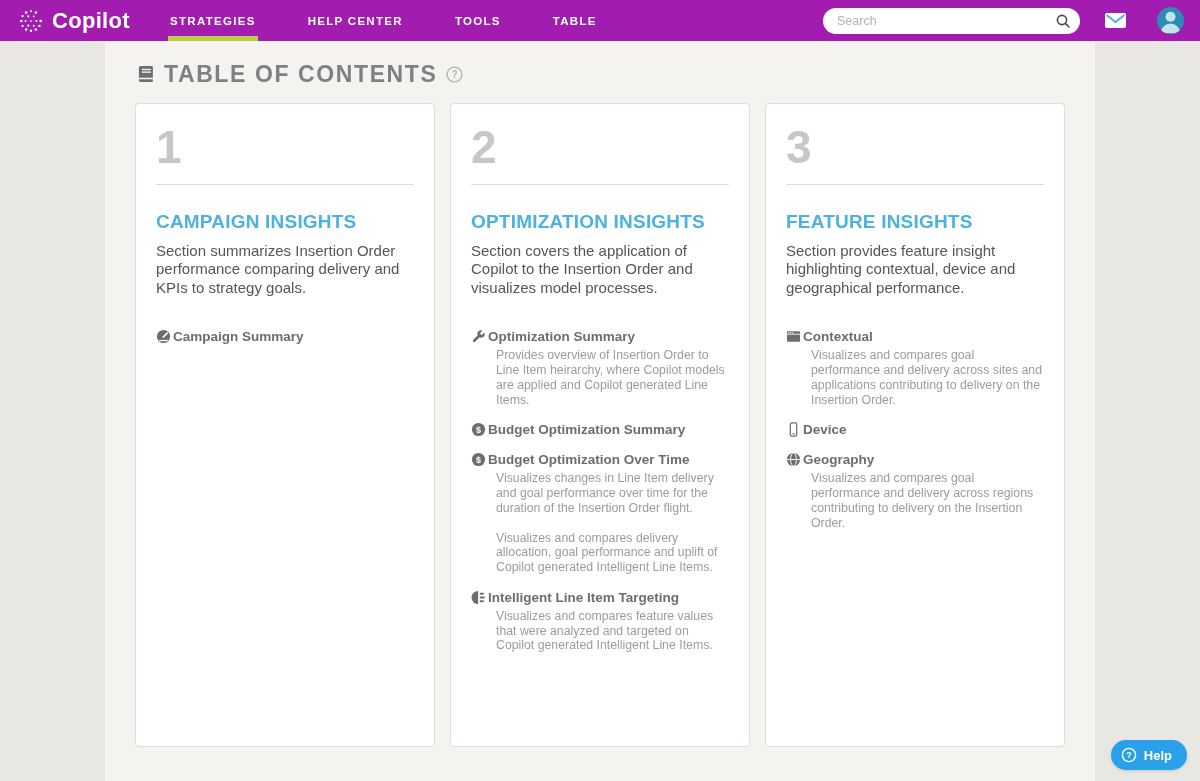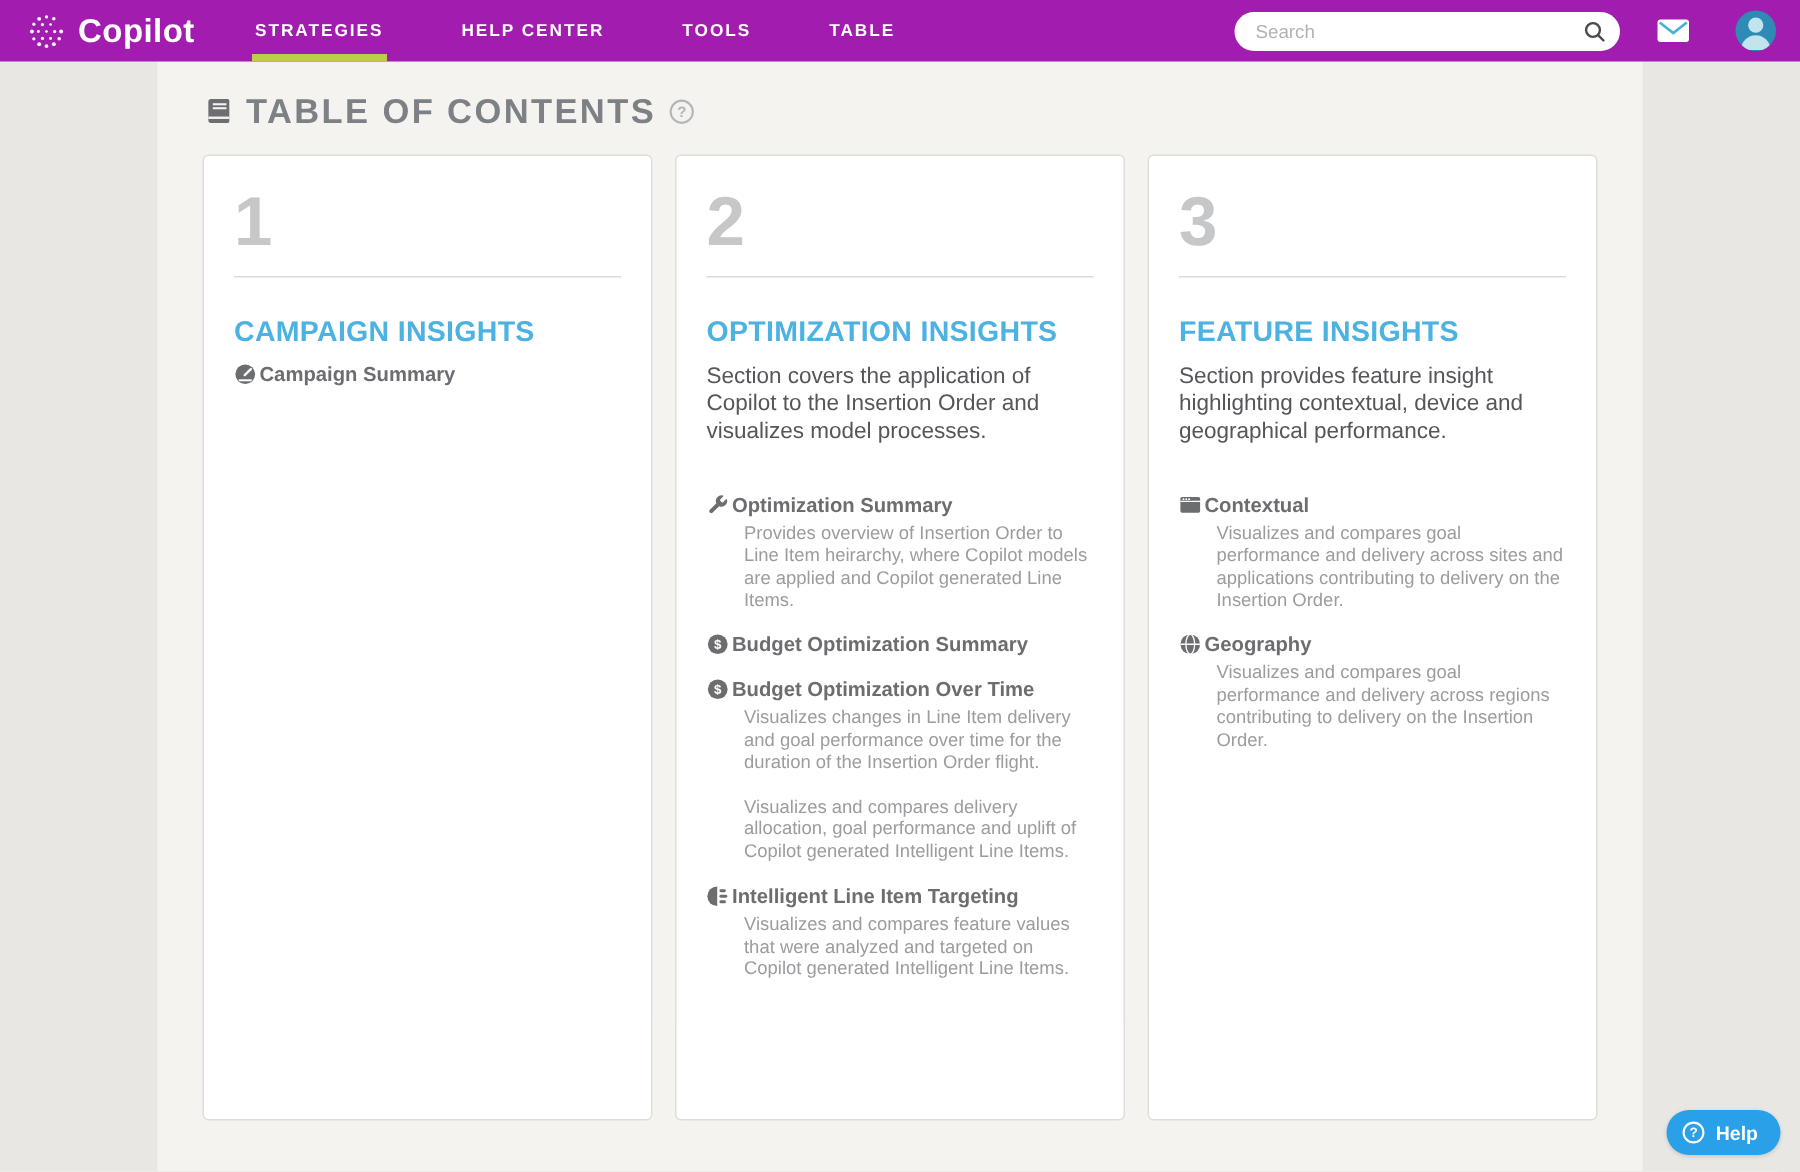--- a/index.html
+++ b/index.html
@@ -237,20 +237,21 @@
       </svg>
     </span>
   </div>
 
   <div class="cards">
 
     <div class="card">
       <div class="card-number">1</div>
       <hr>
       <div class="card-title">CAMPAIGN INSIGHTS</div>
+      <p class="card-desc">Section summarizes Insertion Order performance comparing delivery and KPIs to strategy goals.</p>
 
       <div class="toc-item">
         <div class="toc-item-head">
           <svg width="15" height="15" viewBox="0 0 16 16">
             <circle cx="8" cy="8" r="7" fill="currentColor"></circle>
             <path d="M7.6 8.6 L12 4.4" stroke="#fff" stroke-width="1.7" stroke-linecap="round"></path>
             <rect x="3.4" y="11.6" width="9.2" height="1.4" fill="#fff"></rect>
           </svg>
           <span>Campaign Summary</span>
         </div>
@@ -326,20 +327,27 @@
             <circle cx="3.2" cy="4" r="0.7" fill="#fff"></circle>
             <circle cx="5.2" cy="4" r="0.7" fill="#fff"></circle>
             <circle cx="7.2" cy="4" r="0.7" fill="#fff"></circle>
           </svg>
           <span>Contextual</span>
         </div>
         <div class="toc-item-desc">Visualizes and compares goal performance and delivery across sites and applications contributing to delivery on the Insertion Order.</div>
       </div>
 
       <div class="toc-item">
+        <div class="toc-item-head">
+          <svg width="15" height="15" viewBox="0 0 16 16">
+            <rect x="4.6" y="1" width="6.8" height="14" rx="1.5" fill="none" stroke="currentColor" stroke-width="1.3"></rect>
+            <line x1="6.8" y1="12.7" x2="9.2" y2="12.7" stroke="currentColor" stroke-width="1.2"></line>
+          </svg>
+          <span>Device</span>
+        </div>
       </div>
 
       <div class="toc-item">
         <div class="toc-item-head">
           <svg width="15" height="15" viewBox="0 0 16 16">
             <circle cx="8" cy="8" r="7" fill="currentColor"></circle>
             <ellipse cx="8" cy="8" rx="3.1" ry="7" fill="none" stroke="#fff" stroke-width="1"></ellipse>
             <line x1="1" y1="8" x2="15" y2="8" stroke="#fff" stroke-width="1"></line>
           </svg>
           <span>Geography</span>

